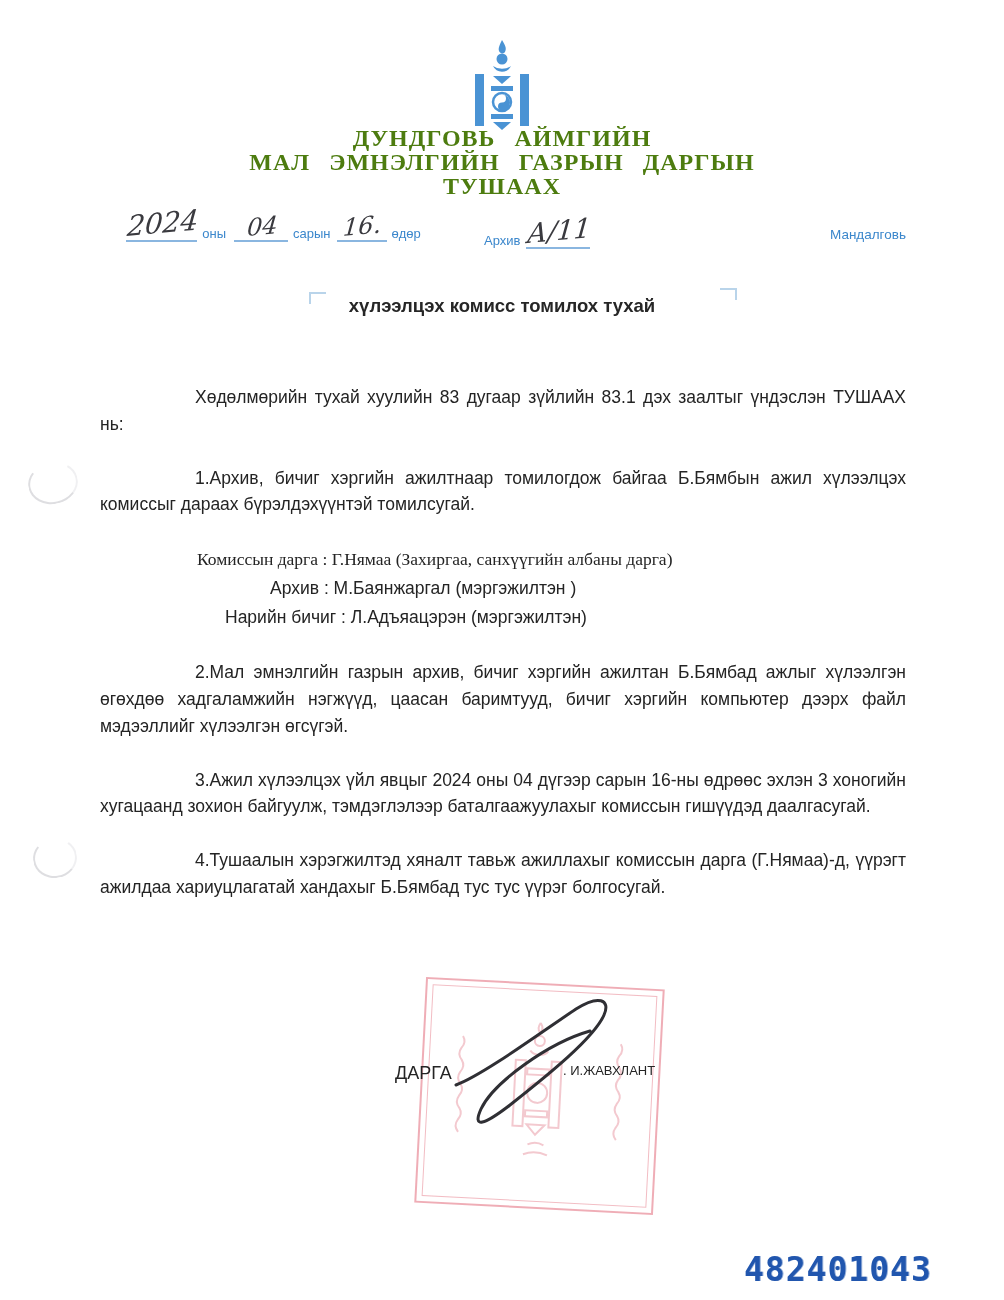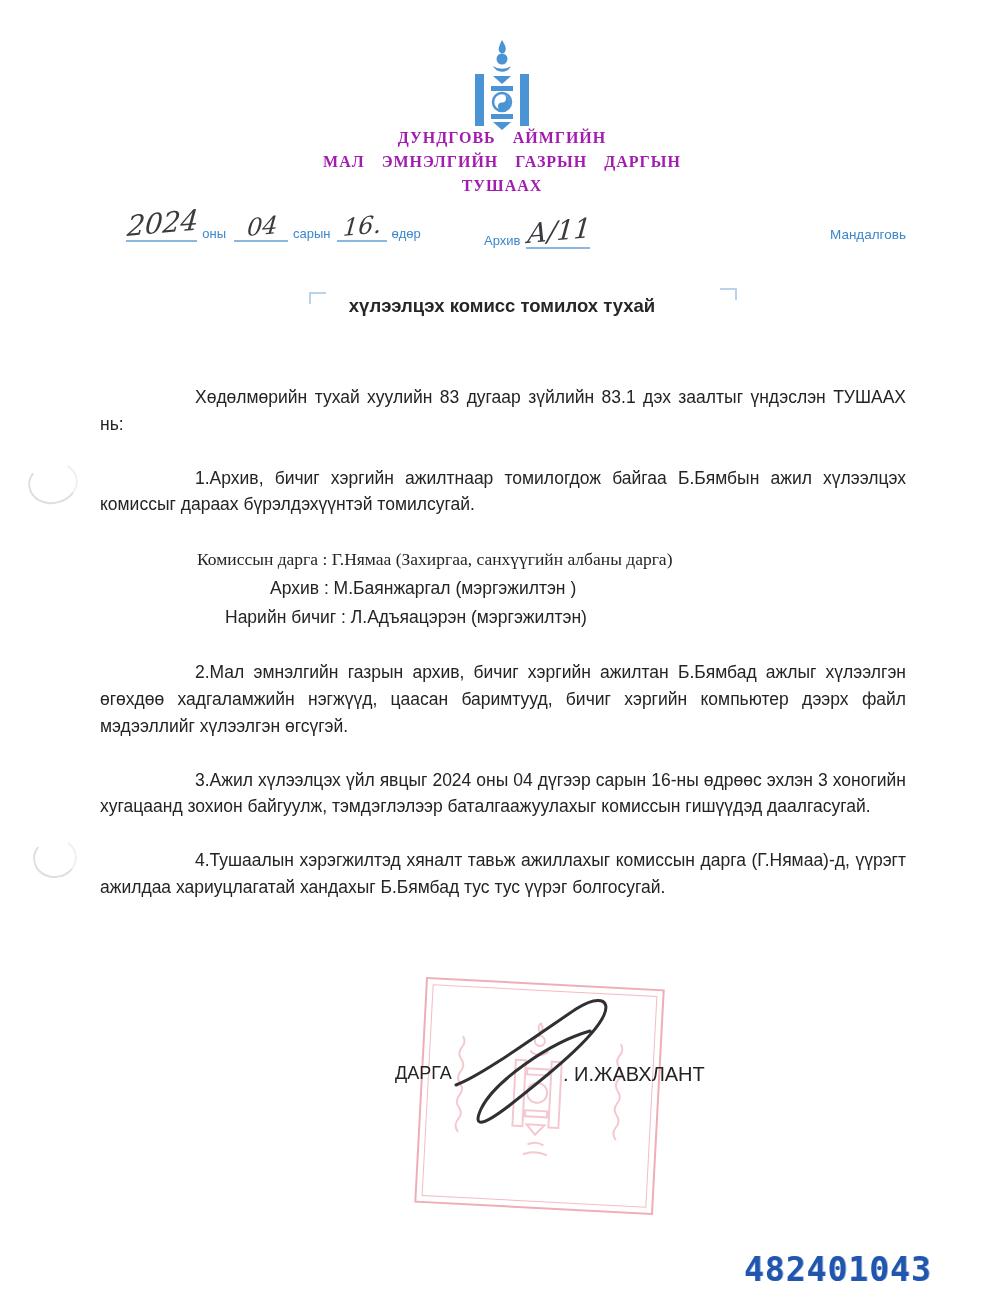--- a/index.html
+++ b/index.html
@@ -5,22 +5,22 @@
   html,body { margin:0; padding:0; background:#ffffff; }
   .page {
     position:relative; width:1004px; height:1300px; background:#ffffff;
     font-family:"Liberation Sans", sans-serif; color:#2b2b2b; overflow:hidden;
   }
 
   
   .logo-wrap { position:absolute; top:40px; left:0; width:100%; text-align:center; }
   .header-text {
     position:absolute; top:126px; left:0; width:100%; text-align:center;
-    font-family:"Liberation Serif", serif; font-weight:bold; color:#a21caf;
-    font-size:16px; line-height:24px; letter-spacing:1px; word-spacing:12px;
+    font-family:"Liberation Serif", serif; font-weight:bold; color:#4d7c0f;
+    font-size:24px; line-height:24px; letter-spacing:1px; word-spacing:12px;
   }
 
   
   .date-area { position:absolute; top:210px; left:0; width:100%; height:48px; }
   .date-row { position:absolute; left:126px; top:0; display:flex; align-items:flex-end; }
   .num-row  { position:absolute; left:484px; top:8px; display:flex; align-items:flex-end; }
   .field { display:inline-block; border-bottom:2px solid #8ab6e0; text-align:center; position:relative; }
   .f-year { min-width:68px; }
   .f-month{ min-width:54px; margin-left:8px; }
   .f-day  { min-width:50px; margin-left:6px; }
@@ -55,21 +55,21 @@
   .c2 { margin-left:170px; }
   .c3 { margin-left:125px; }
 
   
   .stamp {
     position:absolute; left:420px; top:983px; width:235px; height:222px;
     transform:rotate(3deg); border:2px solid rgba(226,106,122,0.55);
   }
   .stamp-inner { position:absolute; inset:5px; border:1.5px solid rgba(226,106,122,0.45); }
   .sig-title { position:absolute; left:395px; top:1063px; font-size:18px; color:#242424; }
-  .sig-name  { position:absolute; left:563px; top:1063px; font-size:20px; color:#242424; }
+  .sig-name  { position:absolute; left:563px; top:1063px; font-size:13px; color:#242424; }
   .sig-svg { position:absolute; left:448px; top:993px; }
 
   
   .pencil { position:absolute; border:2px solid rgba(160,160,168,0.35);
     border-radius:50%; border-top-color:transparent; border-right-color:rgba(160,160,168,0.15); }
   .pencil-1 { left:28px; top:462px; width:46px; height:38px; transform:rotate(-12deg); }
   .pencil-2 { left:33px; top:838px; width:40px; height:36px; transform:rotate(-8deg); }
 
   
   .serial {

